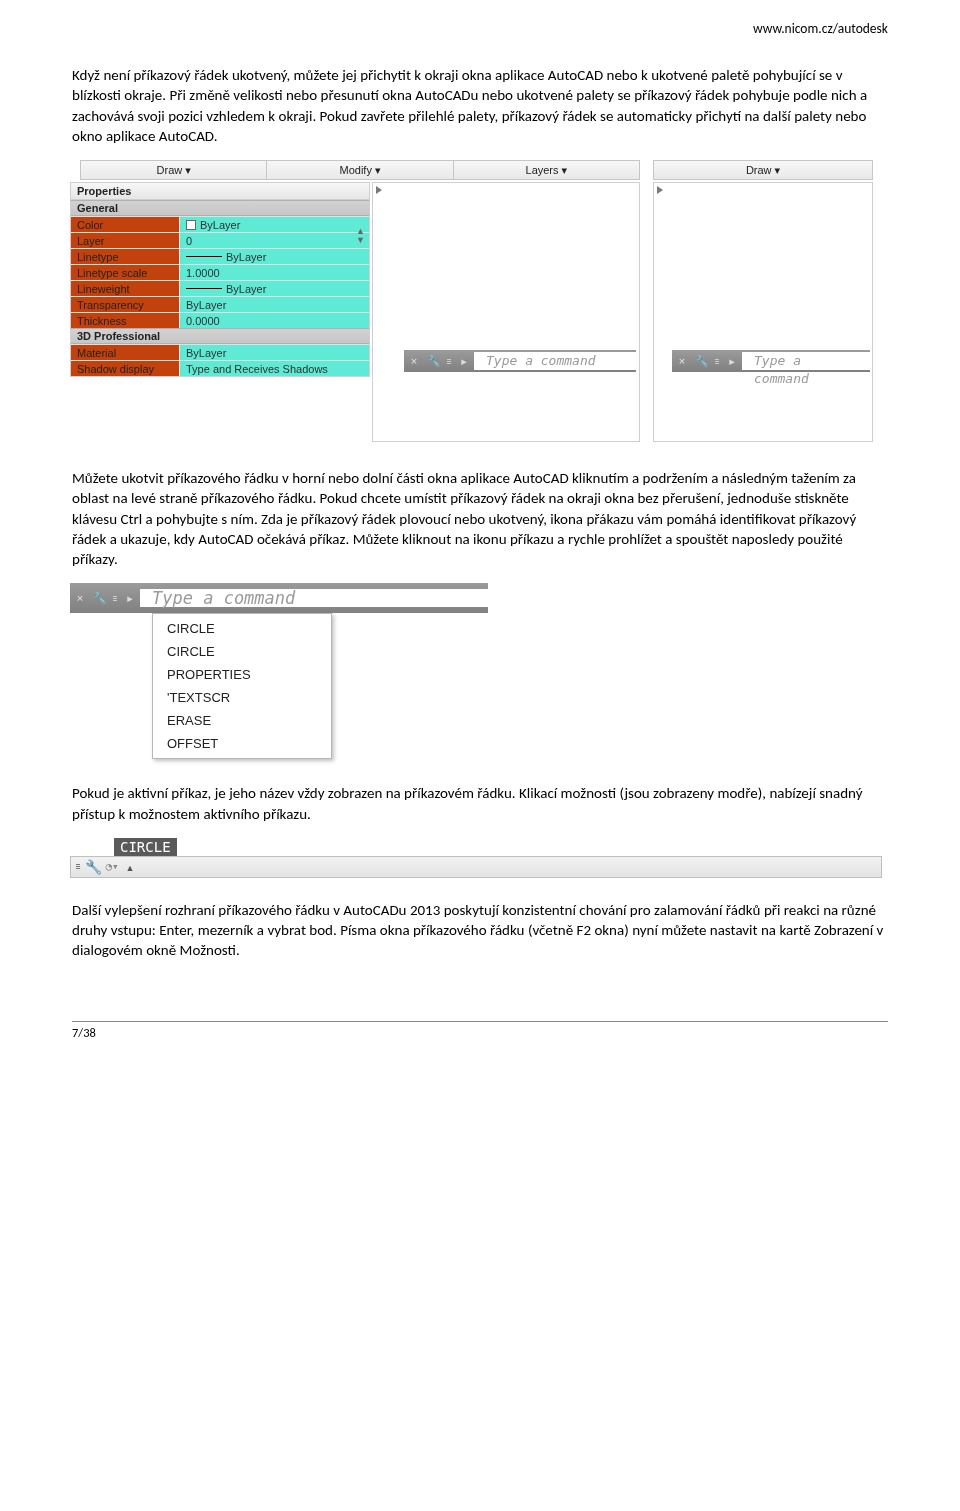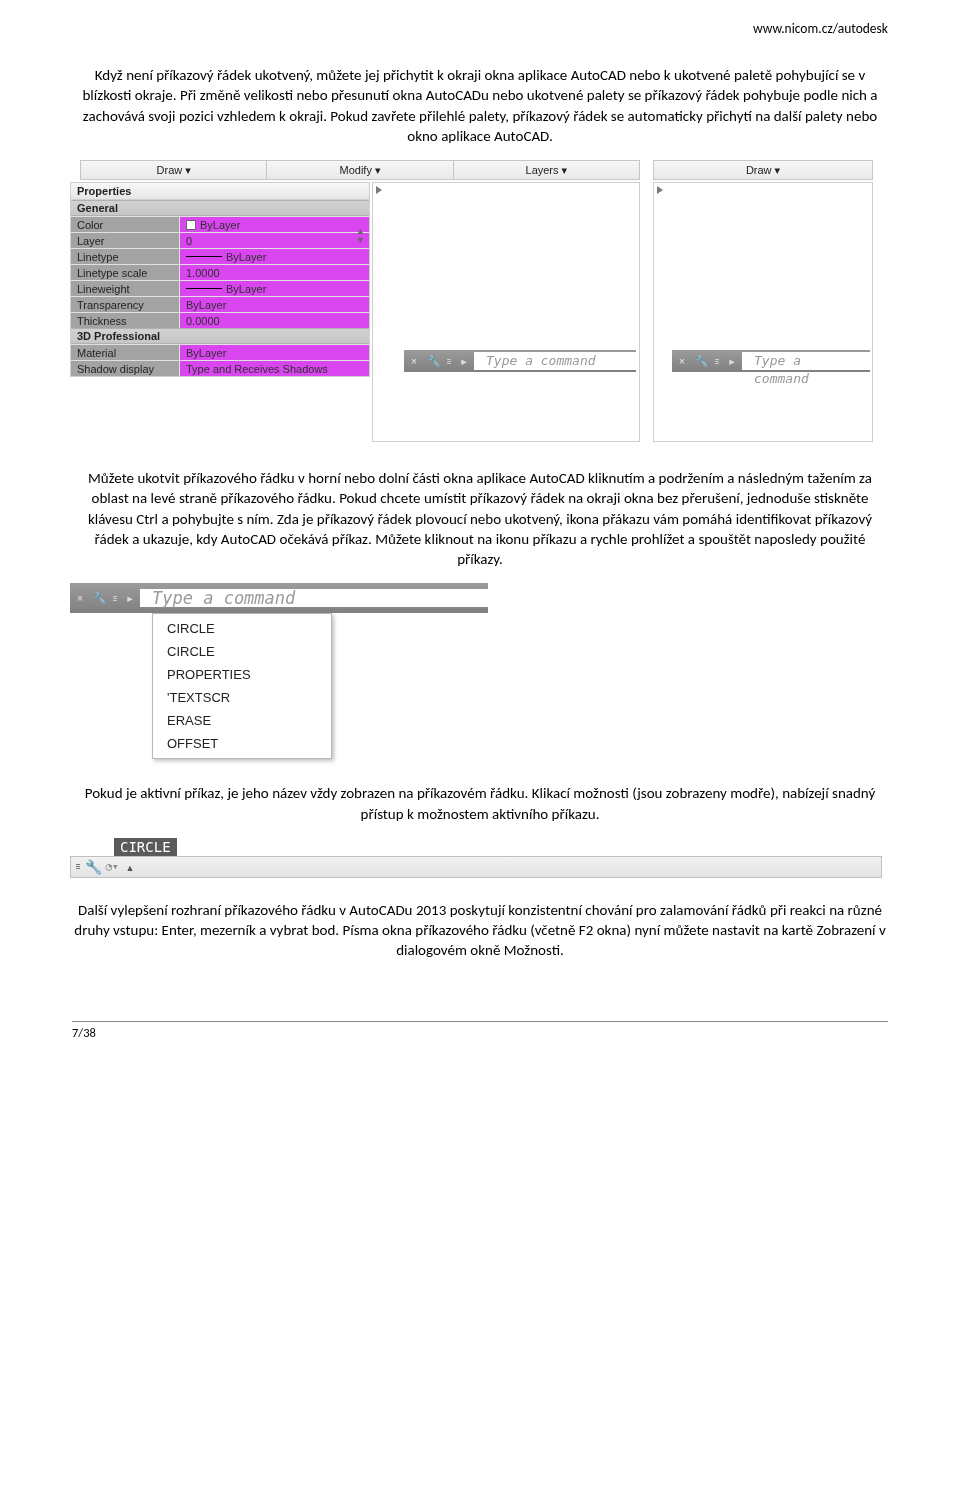--- a/index.html
+++ b/index.html
@@ -1,41 +1,41 @@
 <!DOCTYPE html>
 <html><head>
 <meta charset="utf-8">
 <style>
   * { box-sizing: border-box; margin: 0; padding: 0; }
   html, body { width: 960px; font-family: Calibri, Arial, sans-serif; background: #fff; color: #000; }
   body { padding: 20px 72px 30px 72px; }
   .header-link { text-align: right; font-size: 13.5px; margin-bottom: 28px; }
-  .para { font-size: 15px; line-height: 1.35; margin-bottom: 14px; text-align: center; }
+  .para { font-size: 15px; line-height: 1.35; margin-bottom: 14px; text-align: left; }
 
   
   .shot1 { width: 810px; height: 284px; margin: 8px 0 24px -2px; background: #fff; position: relative; font-family: "Segoe UI", Arial, sans-serif; font-size: 11px; color: #222; }
   .shot1 .tabbar { position: absolute; top: 0; left: 10px; width: 560px; height: 20px; background: linear-gradient(#f7f7f7,#e9e9e9); border: 1px solid #c6c6c6; display: flex; }
   .shot1 .tabbar .tab { flex: 1; text-align: center; line-height: 18px; border-right: 1px solid #c6c6c6; }
   .shot1 .tabbar .tab:last-child { border-right: none; }
   .shot1 .tabbar2 { position: absolute; top: 0; left: 583px; width: 220px; height: 20px; background: linear-gradient(#f7f7f7,#e9e9e9); border: 1px solid #c6c6c6; text-align: center; line-height: 18px; }
   .shot1 .drawarea { position: absolute; top: 22px; left: 302px; width: 268px; height: 260px; background: #ffffff; border: 1px solid #cfcfcf; }
   .shot1 .drawarea2 { position: absolute; top: 22px; left: 583px; width: 220px; height: 260px; background: #ffffff; border: 1px solid #cfcfcf; }
   .shot1 .tri { position: absolute; top: 26px; left: 306px; width: 0; height: 0; border-left: 6px solid #7a7a7a; border-top: 4px solid transparent; border-bottom: 4px solid transparent; }
   .shot1 .tri2 { position: absolute; top: 26px; left: 587px; width: 0; height: 0; border-left: 6px solid #7a7a7a; border-top: 4px solid transparent; border-bottom: 4px solid transparent; }
 
   .shot1 .props { position: absolute; top: 22px; left: 0; width: 300px; background: #f3f3f3; border: 1px solid #cfcfcf; }
   .shot1 .props .title { background: linear-gradient(#f7f7f7,#e6e6e6); padding: 2px 6px; font-weight: 600; border-bottom: 1px solid #cfcfcf; }
   .shot1 .props .sel { padding: 3px 6px; display: flex; align-items: center; gap: 6px; border-bottom: 1px solid #cfcfcf; }
   .shot1 .props .sel .box { flex: 1; background: #fff; border: 1px solid #b9b9b9; height: 16px; line-height: 14px; padding: 0 4px; position: relative; }
   .shot1 .props .sel .box:after { content:"▾"; position:absolute; right:3px; top:0; color:#777; font-size:9px; }
   .shot1 .miniicon { width:15px; height:15px; border:1px solid #aaa; background: linear-gradient(#fff,#e7e7e7); }
   .shot1 .props .sect { background: linear-gradient(#d2d2d2,#c6c6c6); font-weight: 600; padding: 1px 6px; border-top:1px solid #b0b0b0; border-bottom:1px solid #b0b0b0; }
   .shot1 .props .row { display:flex; border-top:1px solid #e1e1e1; }
-  .shot1 .props .row .k { width: 108px; padding: 1.5px 6px; background:#a3a3a3; }
-  .shot1 .props .row .v { flex:1; padding: 1.5px 6px; background:#d946ef; border-left:1px solid #e1e1e1; display:flex; align-items:center; gap:4px; color:#303030;}
+  .shot1 .props .row .k { width: 108px; padding: 1.5px 6px; background:#c2410c; }
+  .shot1 .props .row .v { flex:1; padding: 1.5px 6px; background:#5eead4; border-left:1px solid #e1e1e1; display:flex; align-items:center; gap:4px; color:#303030;}
   .lineglyph { display:inline-block; width:36px; border-top:1px solid #000; height:0; vertical-align:middle; }
   .sqglyph { display:inline-block; width:10px; height:10px; border:1px solid #666; background:#fff; vertical-align:middle; }
   .collapse-carets { position:absolute; top:44px; right:4px; font-size:9px; color:#666; line-height:9px; text-align:center; }
 
   
   .cmdbar { position:absolute; height:22px; background:linear-gradient(#9b9b9b,#808080); display:flex; align-items:center; color:#fff; }
   .cmdbar .btn { width:20px; text-align:center; font-size:11px; color:#e6e6e6; }
   .cmdbar .grip { width:10px; display:flex; flex-direction:column; gap:1px; align-items:center; }
   .cmdbar .grip span{ width:4px; height:1px; background:#ccc; }
   .cmdbar .field { flex:1; background:#fff; height:18px; line-height:18px; color:#9a9a9a; font-family: Consolas, monospace; font-style:italic; padding:0 12px; font-size:13px; }

